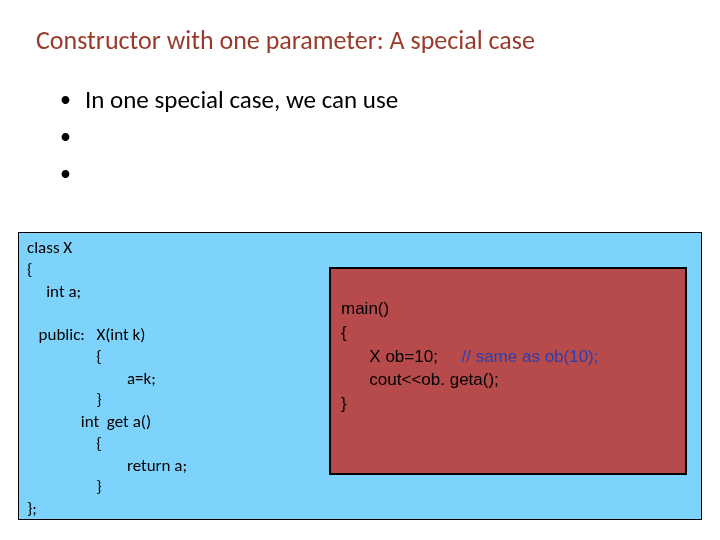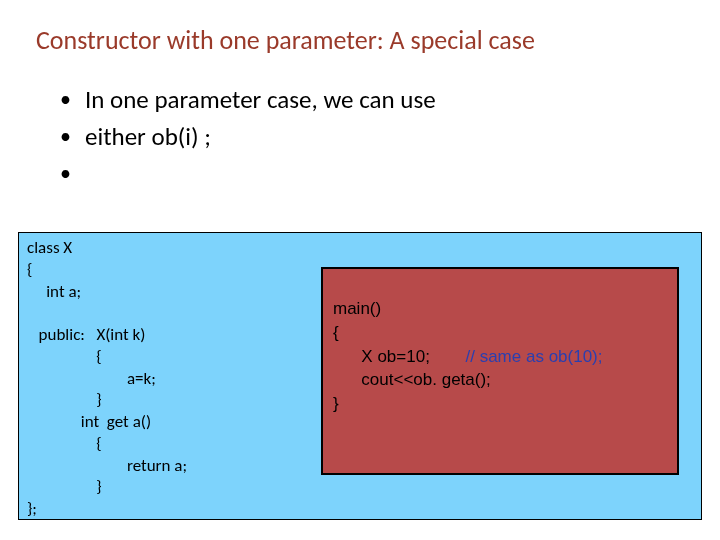--- a/index.html
+++ b/index.html
@@ -46,52 +46,51 @@
     left: 8px;
     top: 4px;
     font-family: Calibri, Arial, sans-serif;
     font-size: 17px;
     color: #000;
     white-space: pre;
     line-height: 1.28;
   }
   .main-box {
     position: absolute;
-    left: 302px;
+    left: 310px;
     top: 34px;
     width: 358px;
     height: 208px;
     background: #b74a4a;
     border: 2px solid #000;
   }
   .code-right {
     position: absolute;
     left: 10px;
     top: 28px;
     font-family: Arial, sans-serif;
     font-size: 17px;
     color: #000;
     white-space: pre;
     line-height: 1.4;
   }
-  .comment { color: #2a3fb0; margin-left: 12px; }
+  .comment { color: #2a3fb0; }
 </style>
 </head>
 <body>
 
 <div class="title">Constructor with one parameter: A special case</div>
 
 <div class="bullets">
   <div class="bullet-row">
     <span class="bullet-dot">•</span>
-    <span>In one parameter case, we can use</span>
+    <span>In one special case, we can use</span>
   </div>
   <div class="bullet-row">
     <span class="bullet-dot">•</span>
-    <span>either  ob(i) ;</span>
   </div>
   <div class="bullet-row">
     <span class="bullet-dot">•</span>
   </div>
 </div>
 
 <div class="code-box">
   <div class="code-left">class X
 {
      int a;

